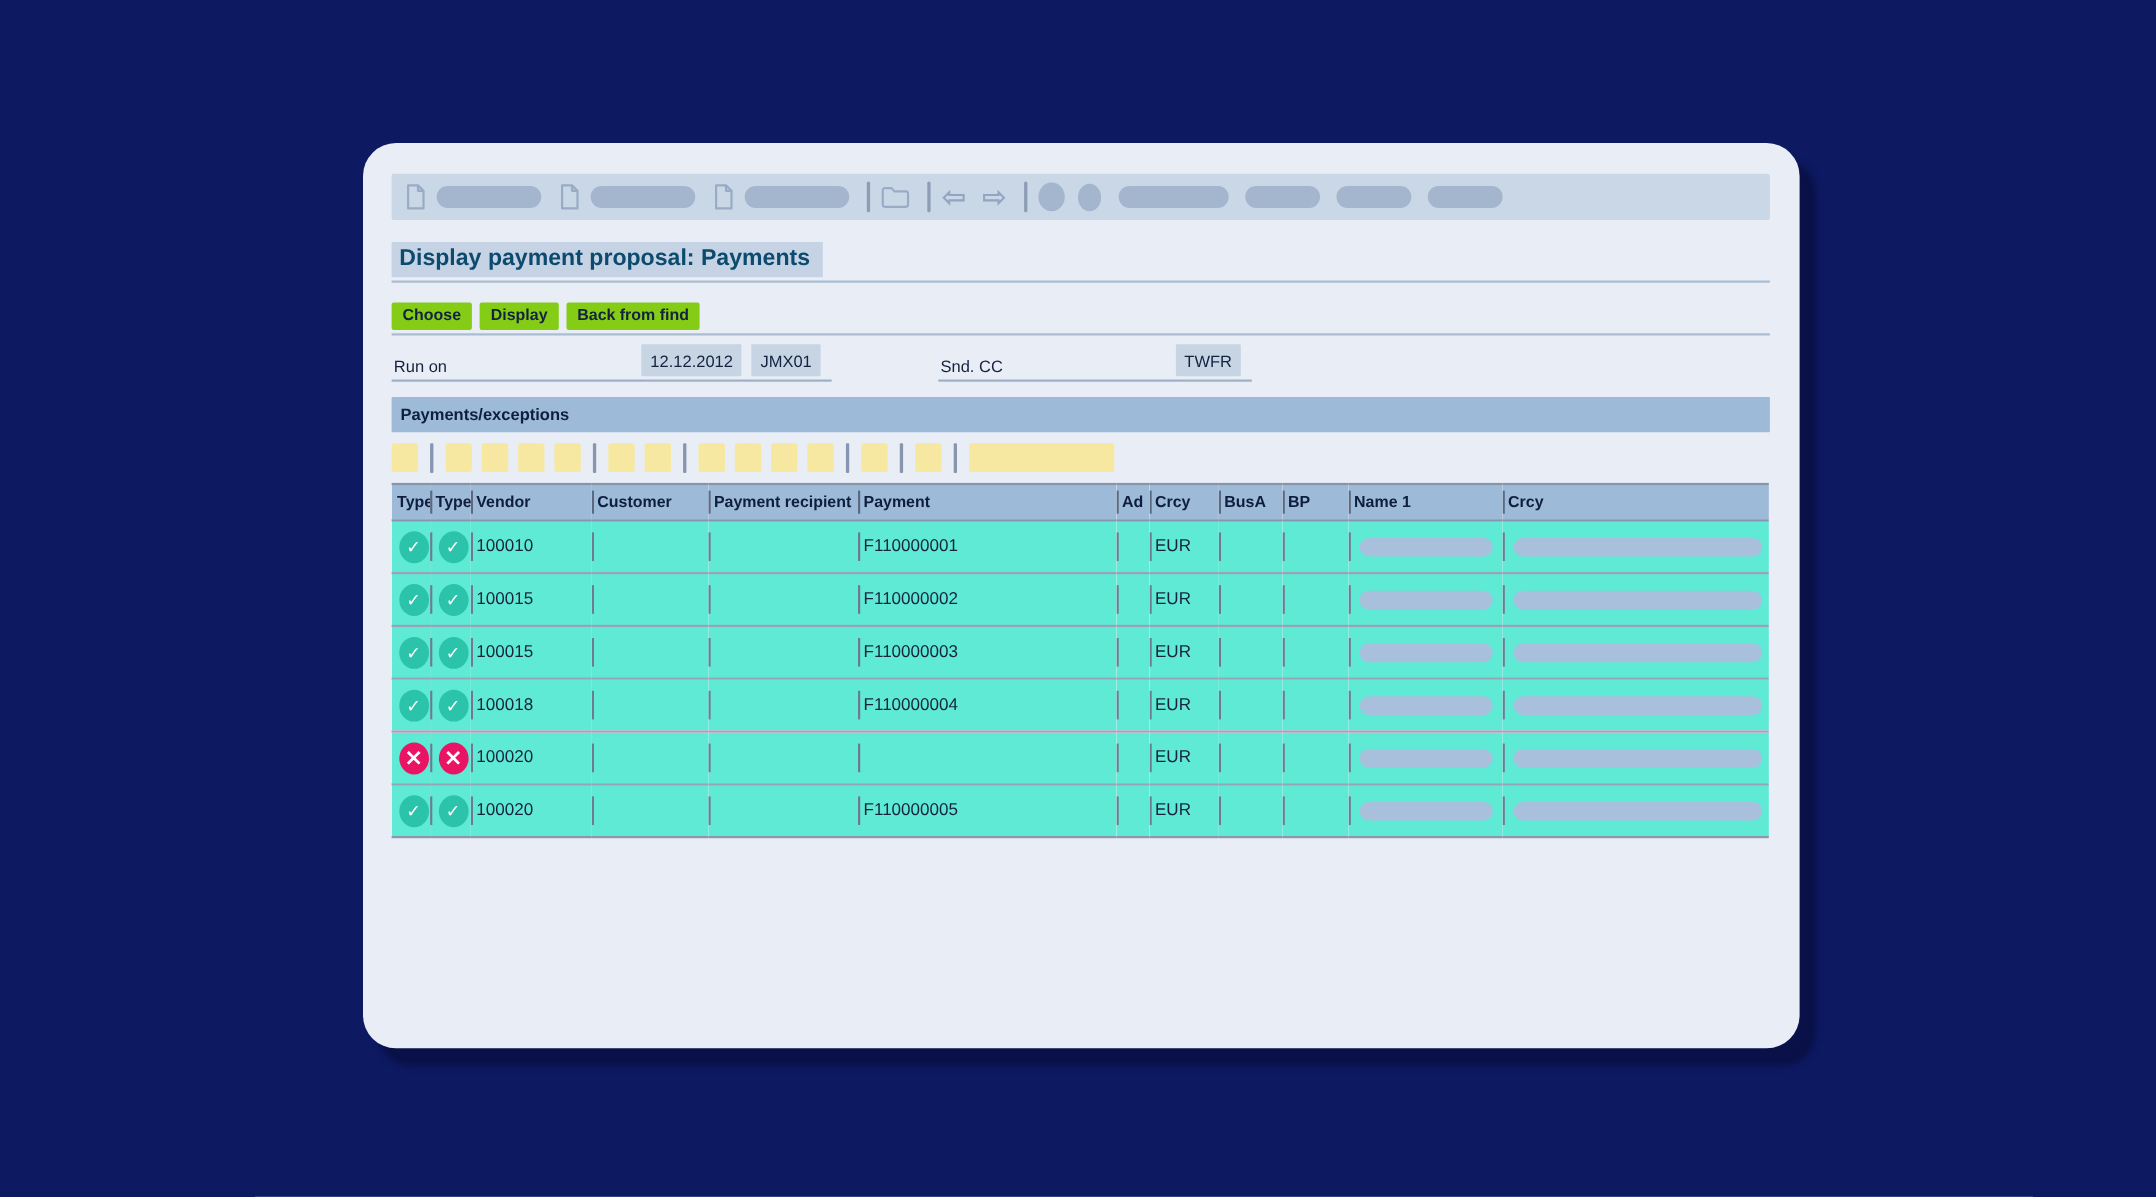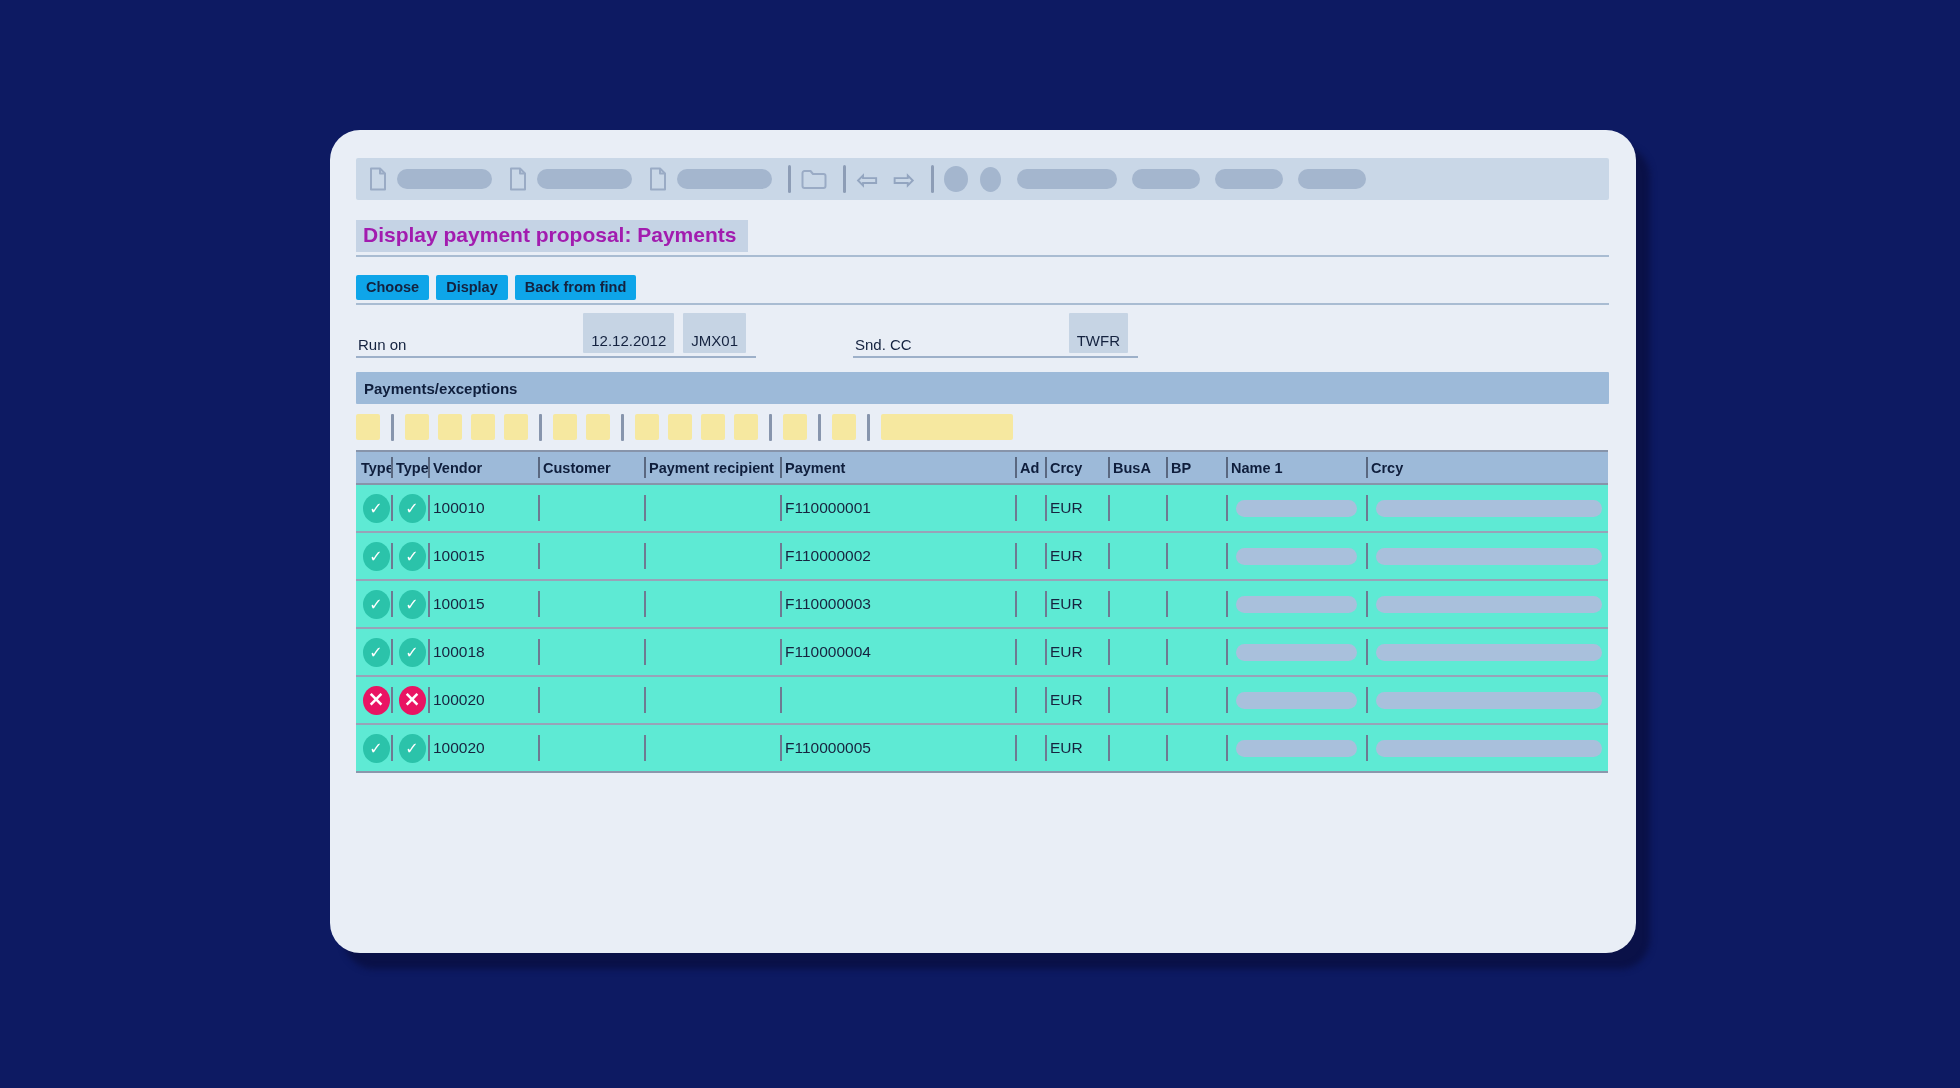--- a/index.html
+++ b/index.html
@@ -27,40 +27,40 @@
   .tb-sep{width:3px;height:28px;background:#8d9db6;border-radius:2px;margin:0 10px 0 0}
   .tb-circle{width:24px;height:26px;border-radius:50%;background:#a4b6ce}
   .tb-circle.small{width:21px;height:25px}
   .arrow{font-family:"DejaVu Sans",sans-serif;font-size:27px;line-height:1;color:#93a5c0;font-weight:bold}
   .icon-svg{display:block}
 
   
   .title-wrap{margin-top:20px;border-bottom:2px solid #a9bcd2;padding-bottom:3px}
   .page-title{
     display:inline-block;background:#c5d3e5;padding:3px 12px 5px 7px;
-    font-size:21px;font-weight:bold;color:#a21caf;
+    font-size:21px;font-weight:bold;color:#0c4a6e;
   }
 
   
   .btn-row{margin-top:18px;display:flex;gap:7px;border-bottom:2px solid #a9bcd2;padding-bottom:3px}
   .app-btn{
-    background:#0ea5e9;border:none;border-radius:2px;cursor:pointer;
+    background:#84cc16;border:none;border-radius:2px;cursor:pointer;
     font-family:"Liberation Sans",sans-serif;font-size:14.5px;font-weight:bold;color:#14223f;
     padding:4px 10px 5px 10px;
     text-align:right;
   }
 
   
   .filters{margin-top:8px;display:flex;align-items:flex-end}
   .field-group{display:flex;align-items:flex-end;border-bottom:2px solid #9db0c9;padding:0 10px 3px 2px}
   .fg-runon{width:388px}
   .fg-snd{width:273px;margin-left:97px}
   .field-label{font-size:15px;color:#14223f}
   .fspacer{flex:1}
-  .hl-box{background:#c6d4e4;font-size:15px;color:#14223f;padding:19px 8px 4px 8px;border-radius:1px}
+  .hl-box{background:#c6d4e4;font-size:15px;color:#14223f;padding:8px 8px 4px 8px;border-radius:1px}
   .hl-box + .hl-box{margin-left:9px}
 
   
   .section-bar{
     margin-top:14px;height:32px;background:#9dbad9;border-radius:1px;
     display:flex;align-items:center;padding-left:8px;
     font-size:15px;font-weight:bold;color:#0f1e3c;
   }
 
   

